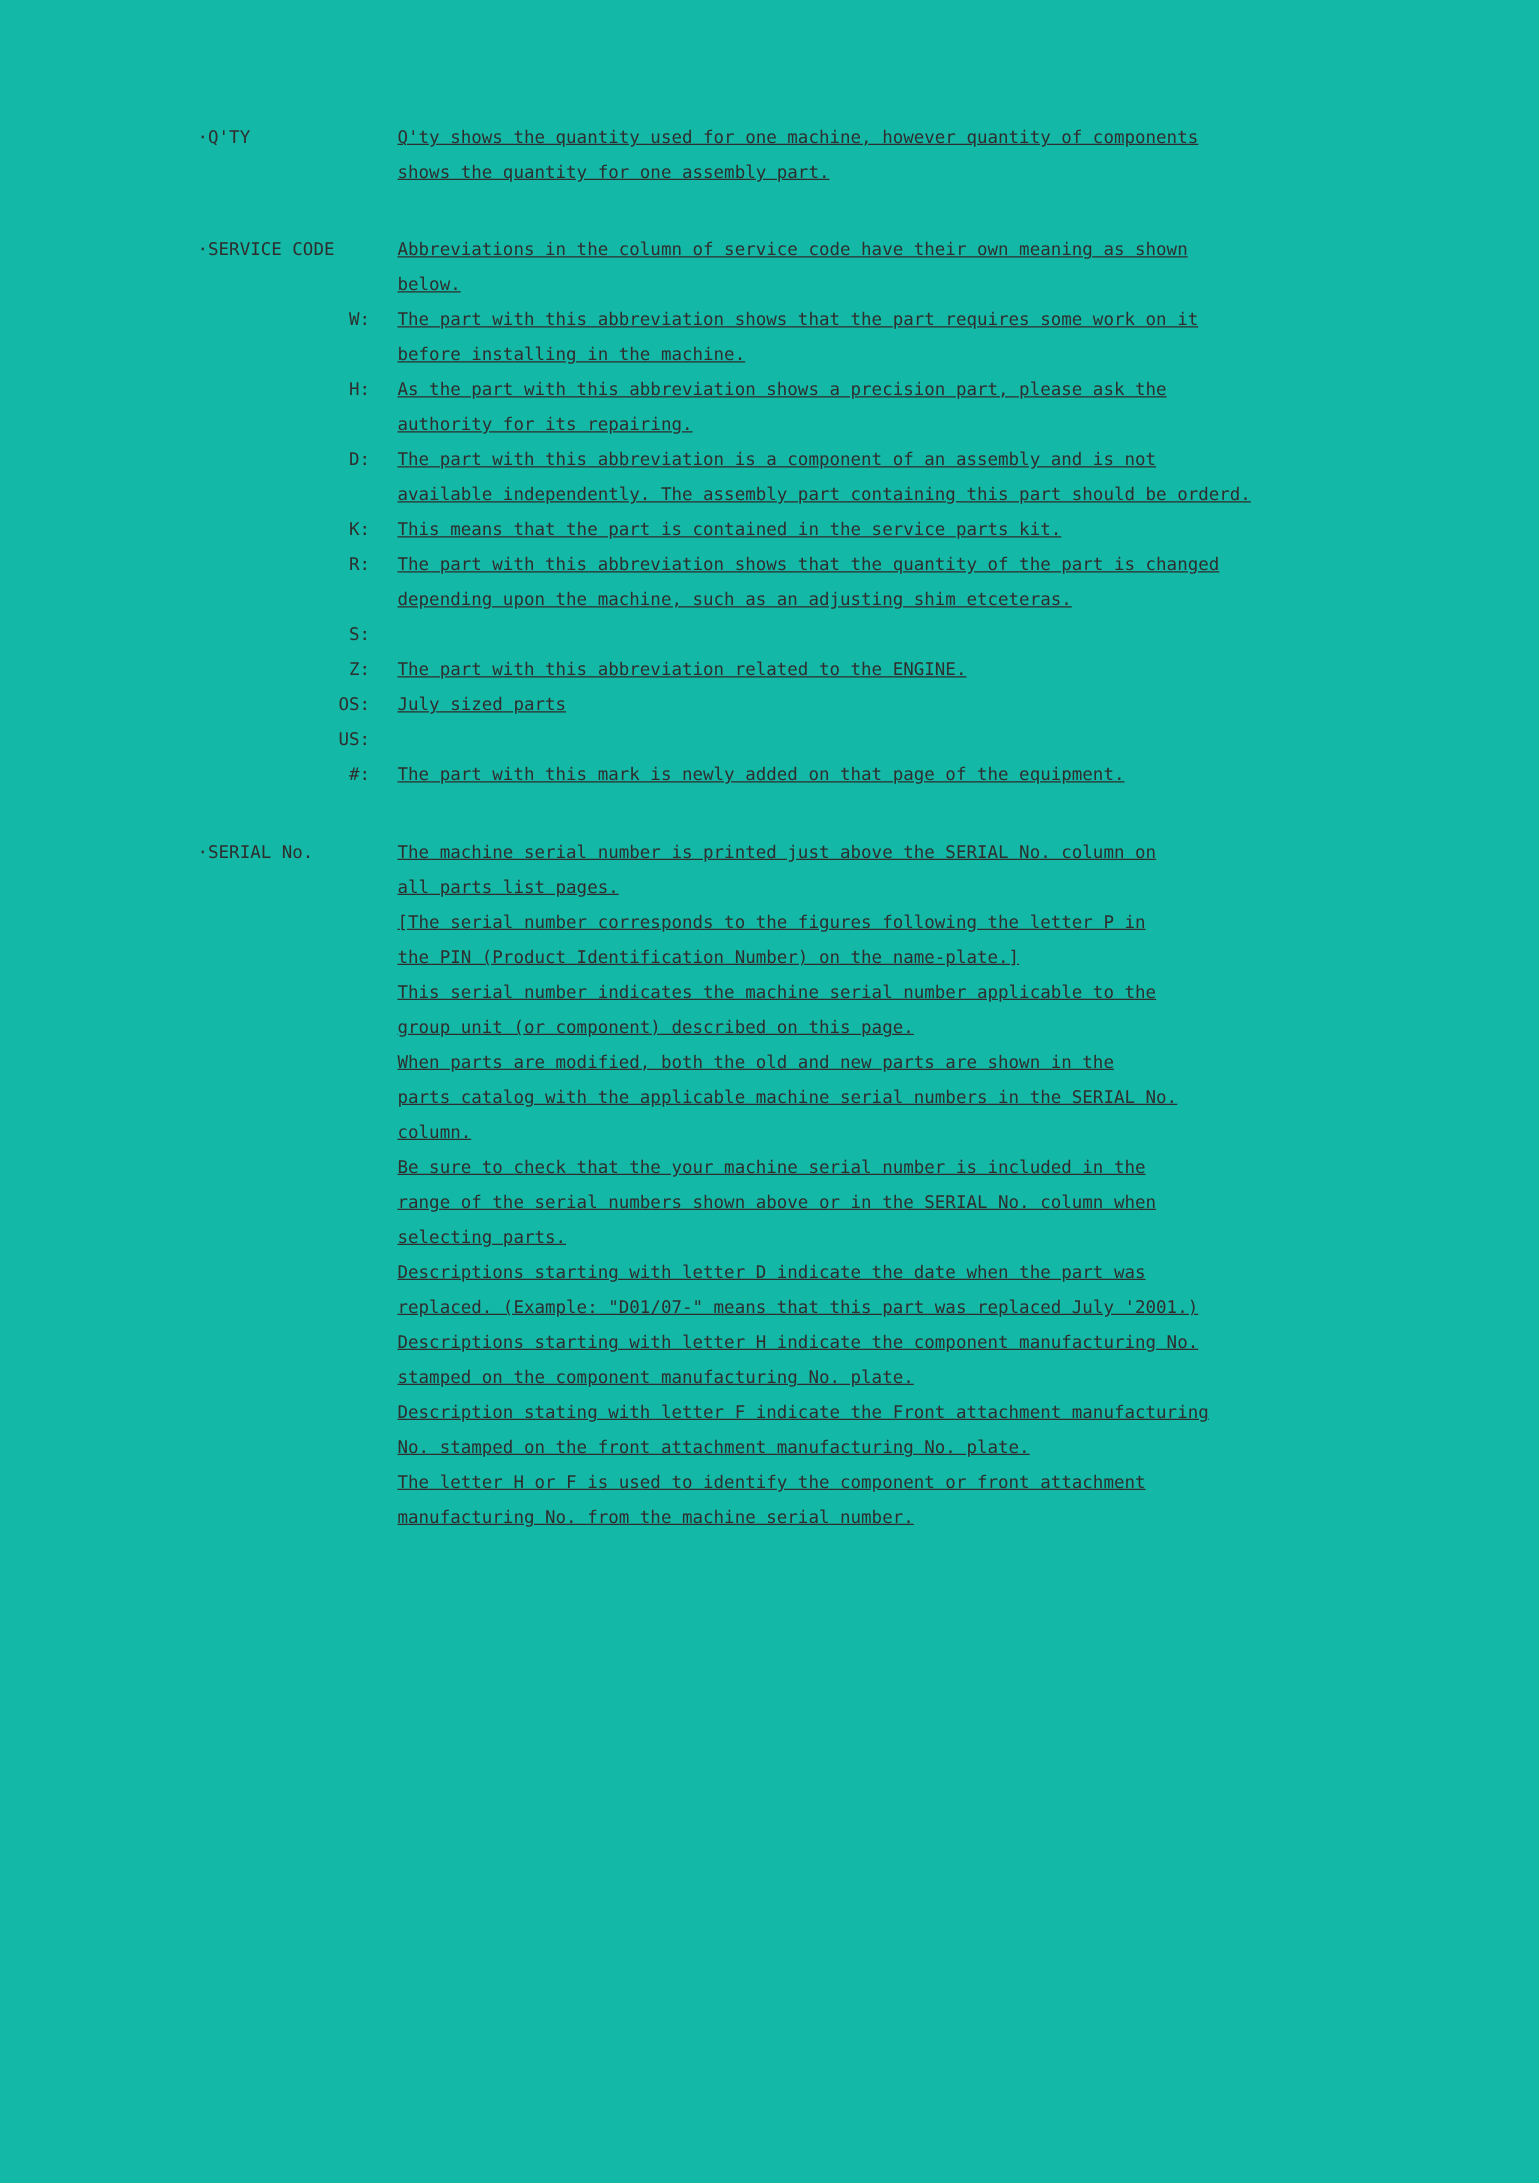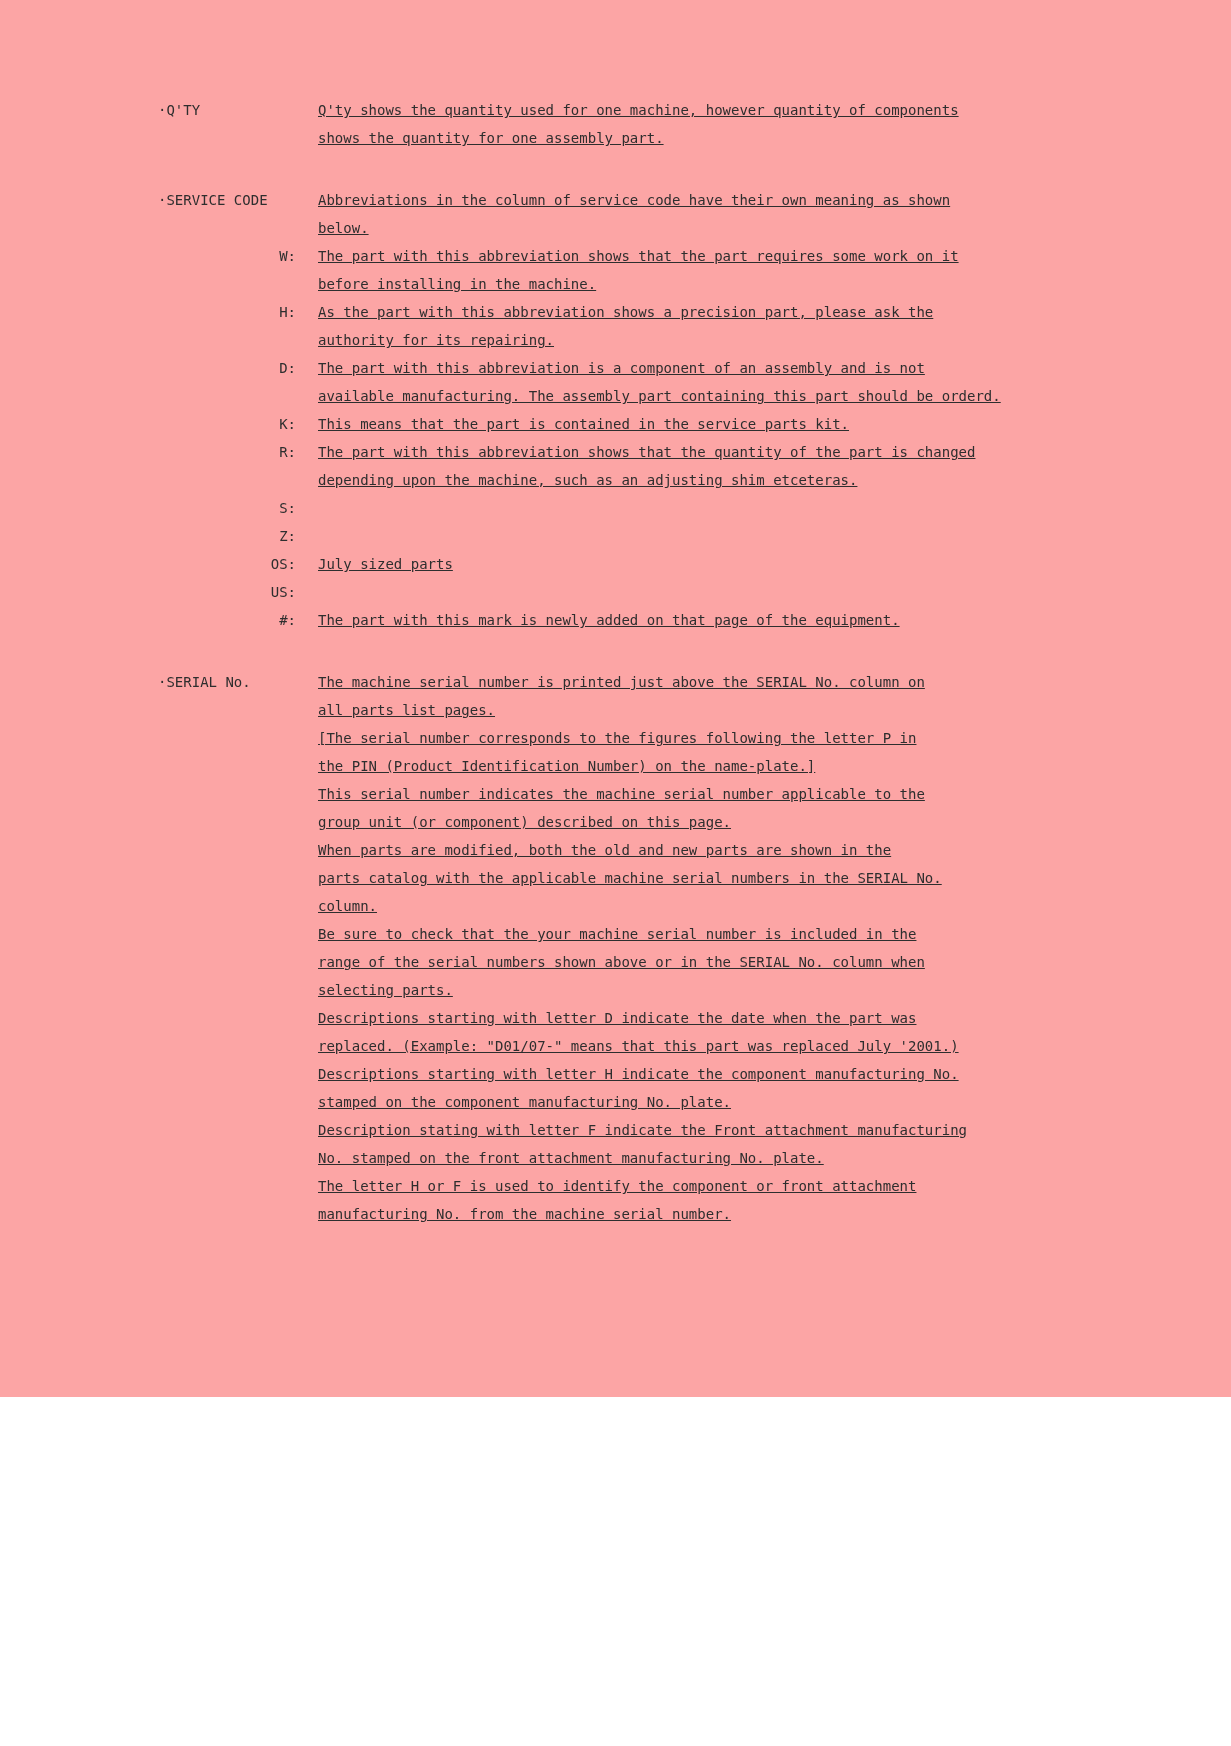--- a/index.html
+++ b/index.html
@@ -1,21 +1,21 @@
 <!DOCTYPE html>
 <html><head>
 <meta charset="utf-8">
 <style>
   * { margin: 0; padding: 0; box-sizing: border-box; }
   html, body { background: #ffffff; }
   .page {
     position: relative;
     width: 1231px;
-    height: 1397px;
-    background: #fca5a5;
+    height: 1746px;
+    background: #14b8a6;
     font-family: "DejaVu Sans Mono", "Liberation Mono", monospace;
     font-size: 14px;
     line-height: 28px;
     color: #2e2e2e;
     overflow: hidden;
   }
   .content {
     padding: 96px 200px 0 158px;
   }
   .grid-row {
@@ -63,36 +63,37 @@
 before installing in the machine.</div>
       </div>
       <div class="grid-row">
         <div class="label-cell code-cell">H:</div>
         <div class="body-cell">As the part with this abbreviation shows a precision part, please ask the
 authority for its repairing.</div>
       </div>
       <div class="grid-row">
         <div class="label-cell code-cell">D:</div>
         <div class="body-cell">The part with this abbreviation is a component of an assembly and is not
-available manufacturing. The assembly part containing this part should be orderd.</div>
+available independently. The assembly part containing this part should be orderd.</div>
       </div>
       <div class="grid-row">
         <div class="label-cell code-cell">K:</div>
         <div class="body-cell">This means that the part is contained in the service parts kit.</div>
       </div>
       <div class="grid-row">
         <div class="label-cell code-cell">R:</div>
         <div class="body-cell">The part with this abbreviation shows that the quantity of the part is changed
 depending upon the machine, such as an adjusting shim etceteras.</div>
       </div>
       <div class="grid-row">
         <div class="label-cell code-cell">S:</div>
       </div>
       <div class="grid-row">
         <div class="label-cell code-cell">Z:</div>
+        <div class="body-cell">The part with this abbreviation related to the ENGINE.</div>
       </div>
       <div class="grid-row">
         <div class="label-cell code-cell">OS:</div>
         <div class="body-cell">July sized parts</div>
       </div>
       <div class="grid-row">
         <div class="label-cell code-cell">US:</div>
       </div>
       <div class="grid-row">
         <div class="label-cell code-cell">#:</div>

